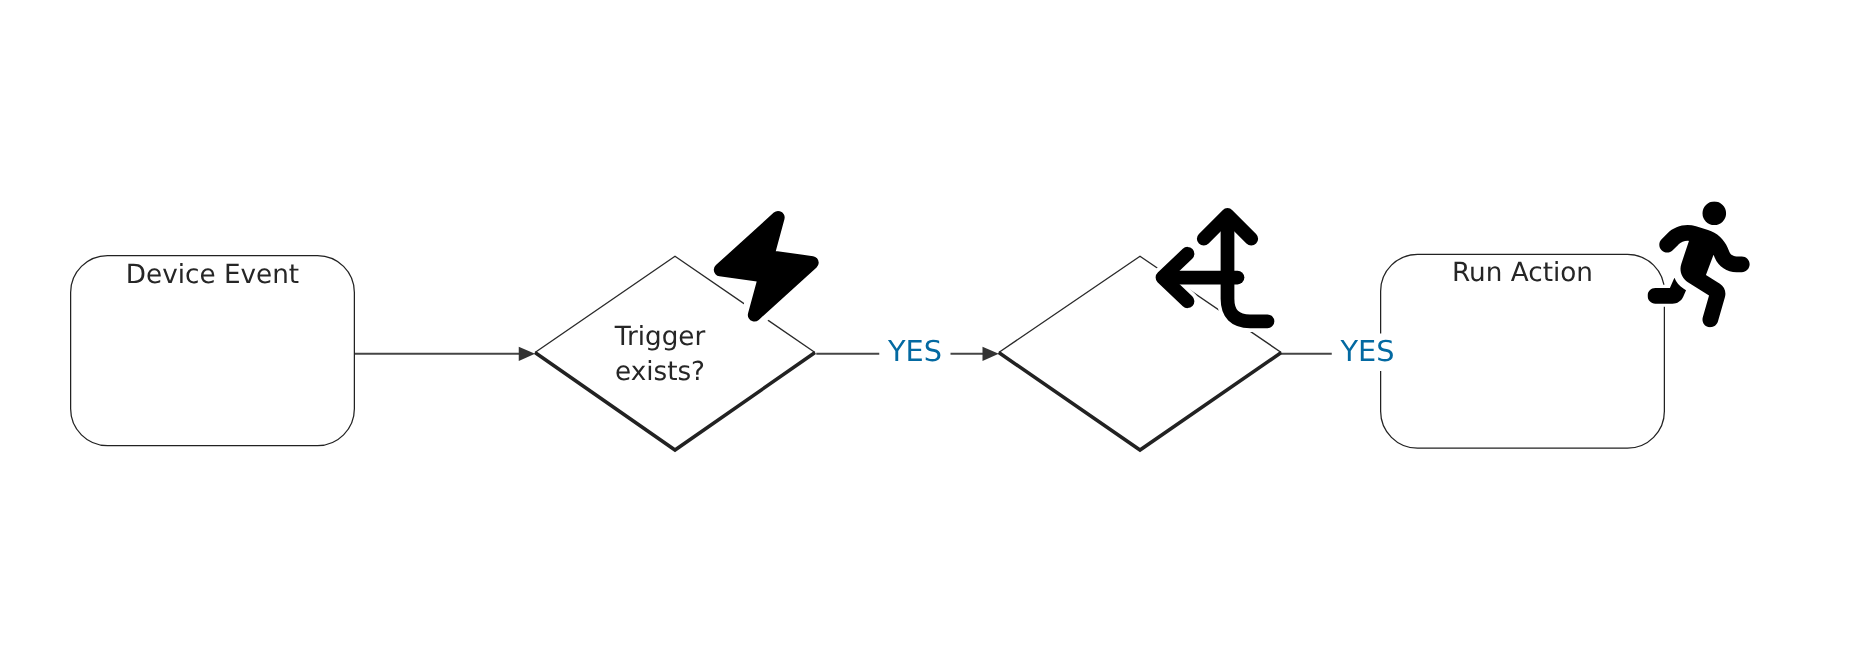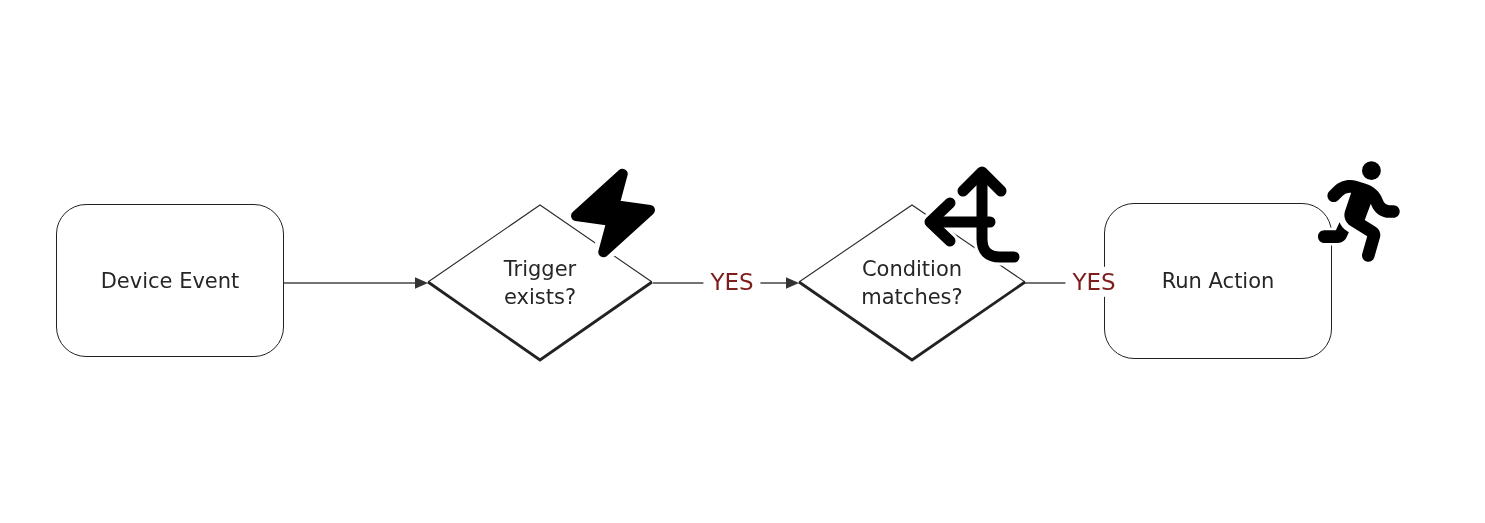--- a/index.html
+++ b/index.html
@@ -16,42 +16,42 @@
     left: 0; top: 0;
     width: 1485px; height: 523px;
   }
   .node-box {
     position: absolute;
     box-sizing: border-box;
     border: 1.4px solid #222222;
     border-radius: 30px;
     background: #ffffff;
     display: flex;
-    align-items: center;
+    align-items: flex-start;
     justify-content: center;
   }
   .node-label {
     font-size: 21px;
     color: #262626;
     text-align: center;
     line-height: 28px;
     white-space: pre-line;
   }
   .diamond-label {
     position: absolute;
     display: flex;
     align-items: center;
     justify-content: center;
     pointer-events: none;
   }
   .edge-label {
     position: absolute;
     transform: translate(-50%, -54%);
     font-size: 23px;
-    color: #7f1d1d;
+    color: #0369a1;
     background: #ffffff;
     padding: 0 7px;
     line-height: 30px;
   }
   .icon {
     position: absolute;
   }
   .edge-line { stroke: #454545; stroke-width: 1.6; }
   .edge-head { fill: #333333; }
   .diamond-top { fill: none; stroke: #2a2a2a; stroke-width: 1.1; }
@@ -87,29 +87,25 @@
     <g>
       <path class="diamond-top" d="M799,282 L912,205 L1025,282"></path>
       <path class="diamond-bottom" d="M799,282 L912,360 L1025,282"></path>
     </g>
   </svg>
 
   <div class="node-box" style="left:56px; top:204px; width:228px; height:153px;">
     <span class="node-label">Device Event</span>
   </div>
 
-  <div class="diamond-label" style="left:440px; top:230px; width:200px; height:106px;">
+  <div class="diamond-label" style="left:428px; top:230px; width:200px; height:106px;">
     <span class="node-label">Trigger
 exists?</span>
   </div>
 
-  <div class="diamond-label" style="left:812px; top:230px; width:200px; height:106px;">
-    <span class="node-label">Condition
-matches?</span>
-  </div>
 
   <div class="node-box" style="left:1104px; top:203px; width:228px; height:156px;">
     <span class="node-label">Run Action</span>
   </div>
 
   <span class="edge-label" style="left:732px; top:283px;">YES</span>
   <span class="edge-label" style="left:1094px; top:283px;">YES</span>
 
   <svg class="icon" style="left:565px; top:165px; width:96px; height:96px;" viewBox="0 0 24 24">
     <g transform="rotate(8 12 12)">

